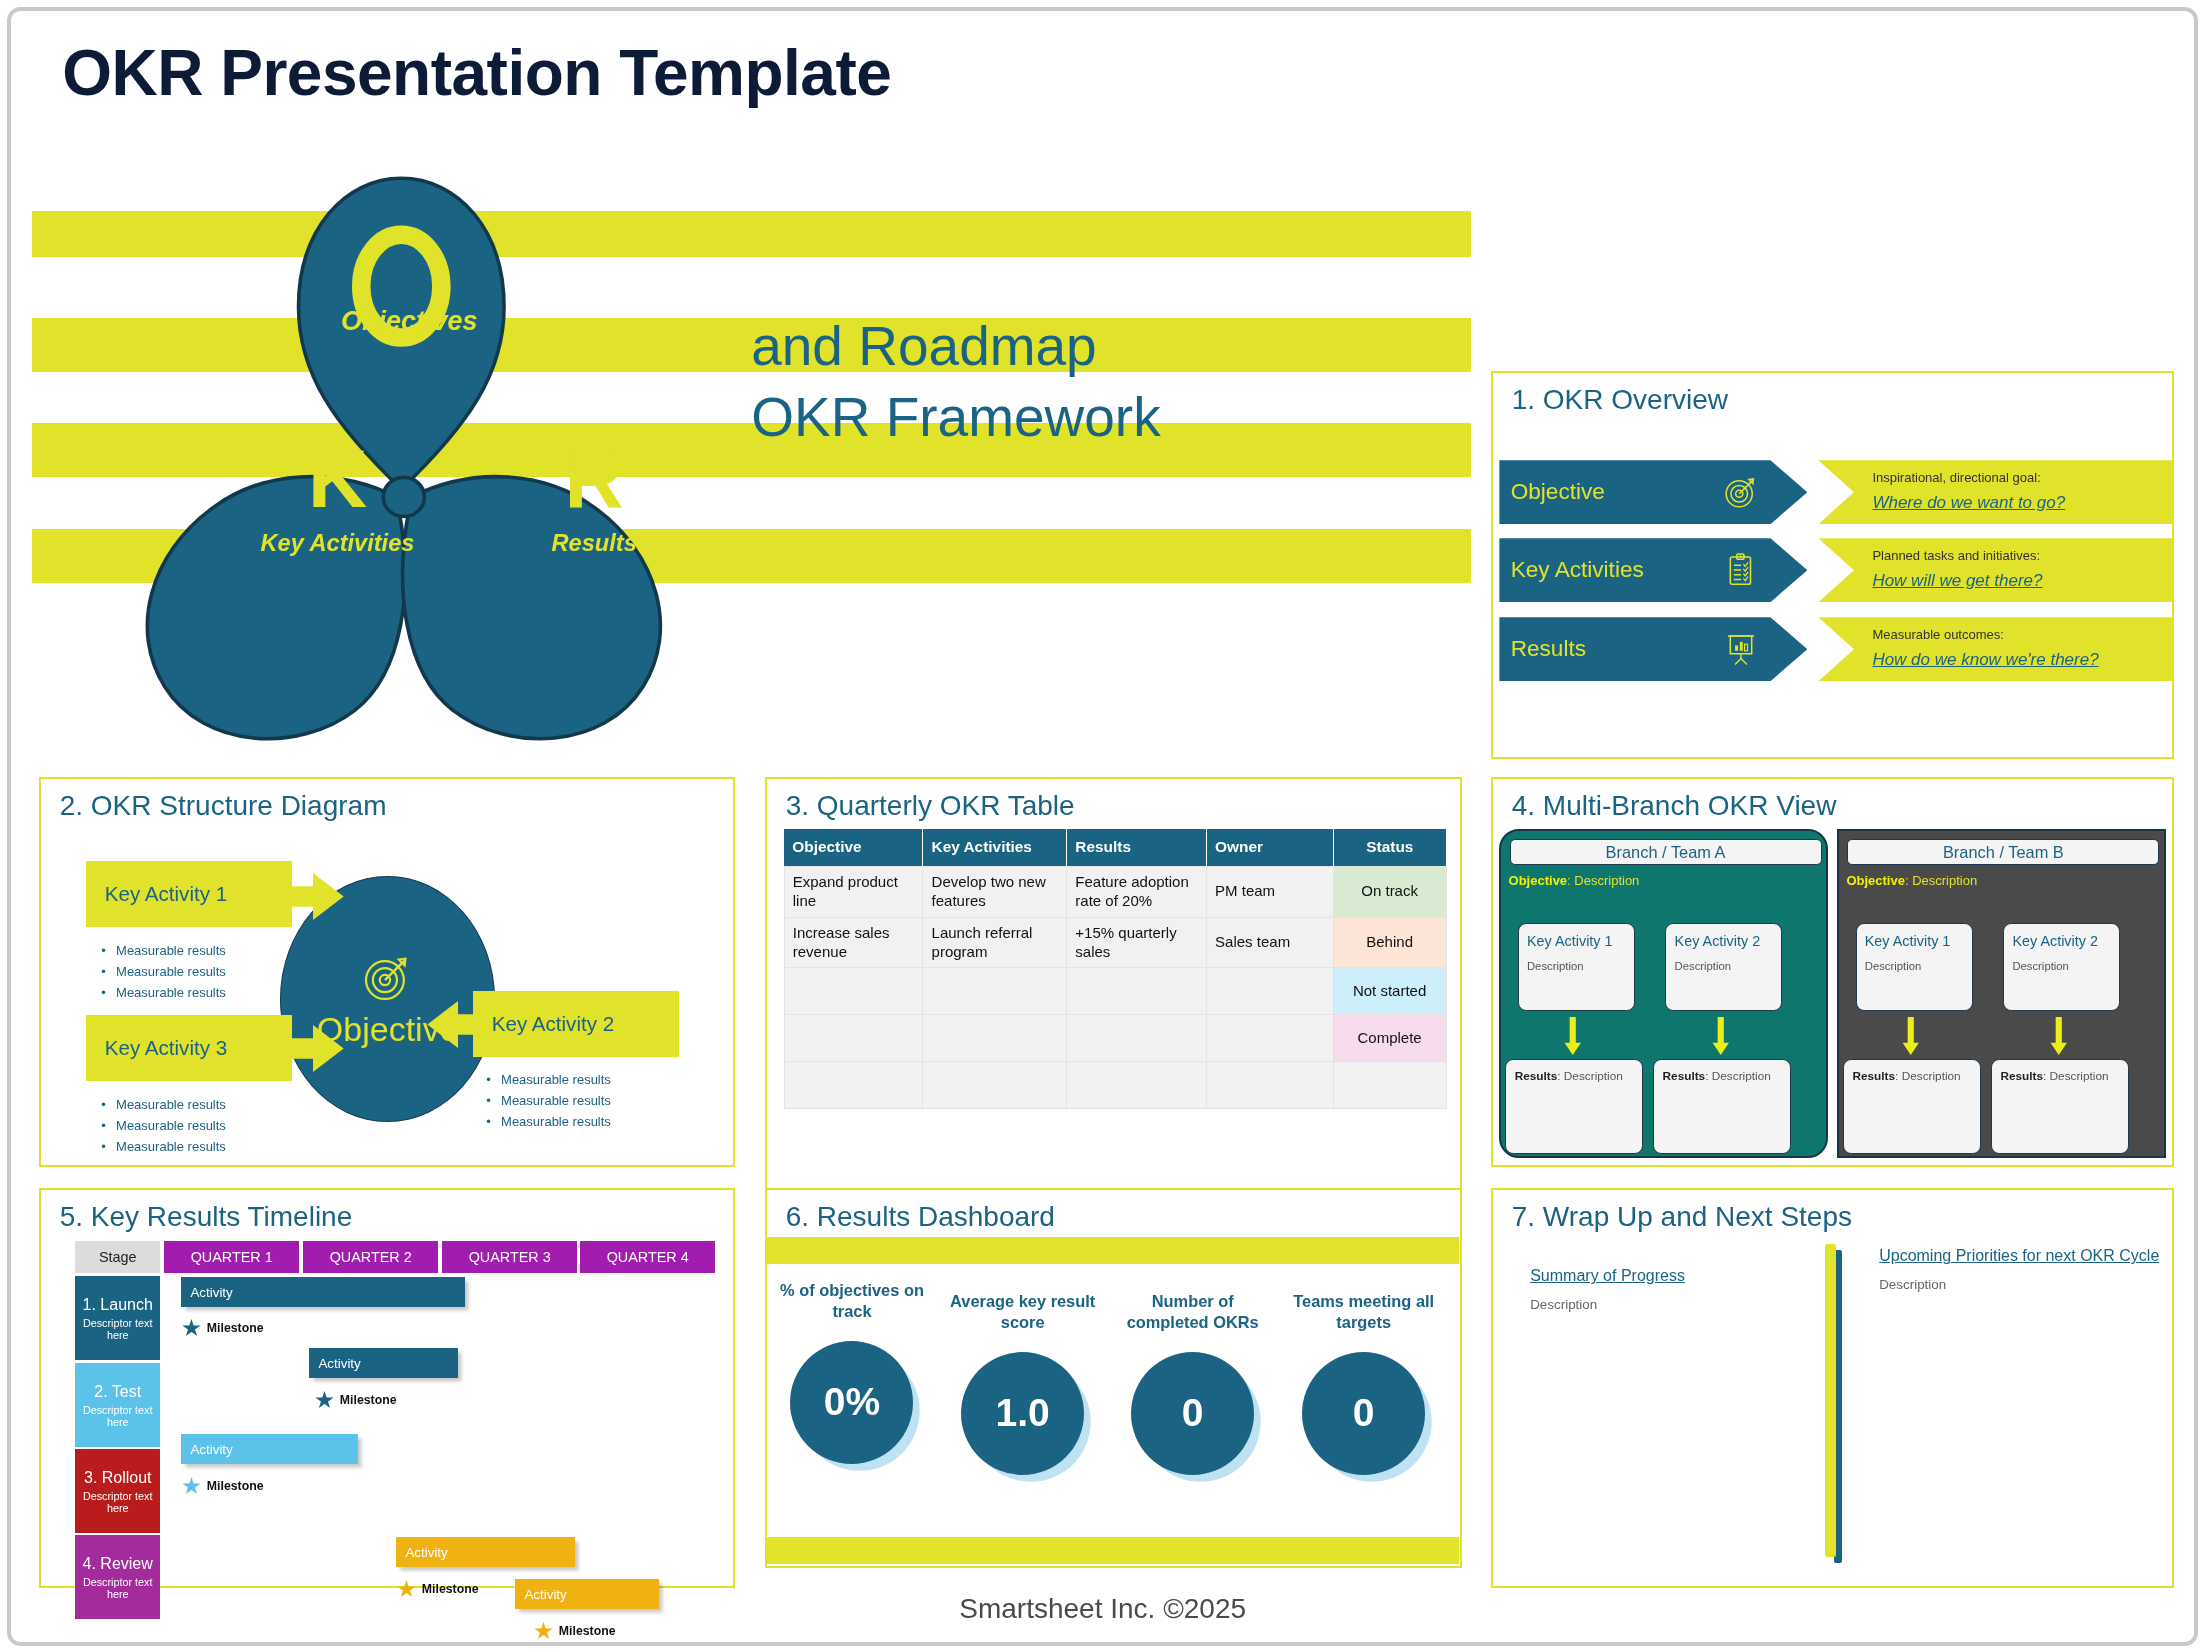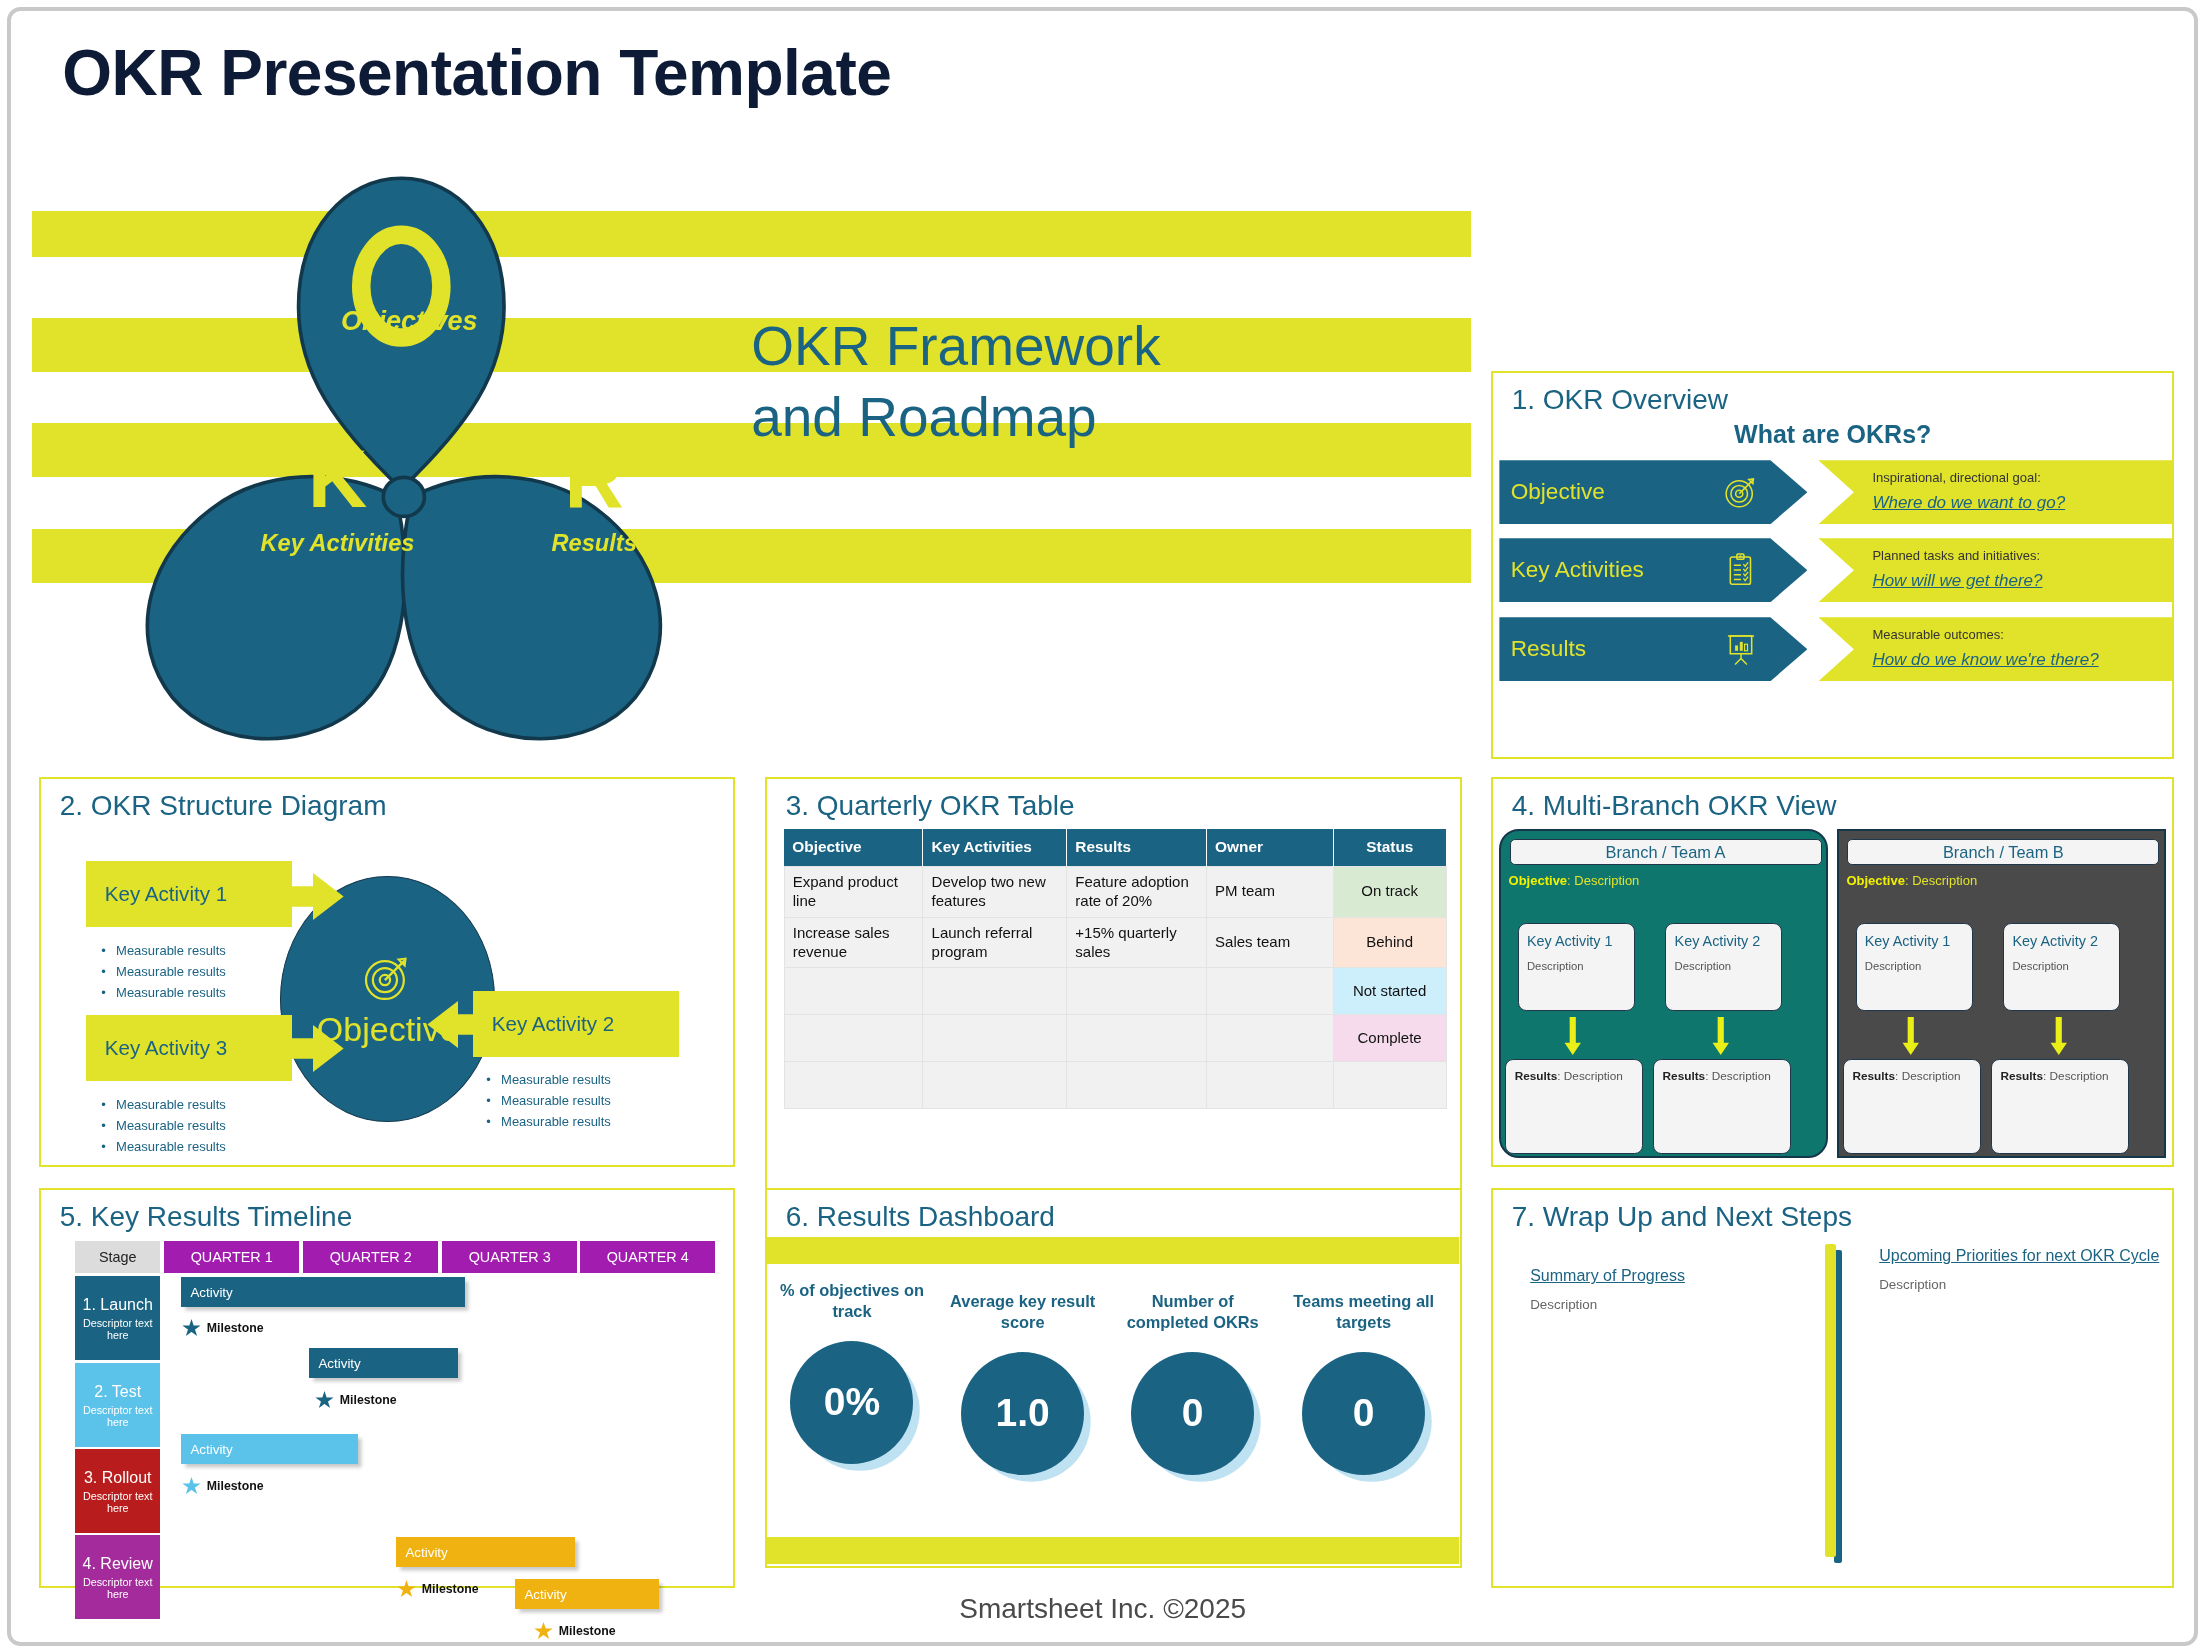--- a/index.html
+++ b/index.html
@@ -217,28 +217,27 @@
 
       <ellipse cx="600" cy="290" rx="78" ry="100" fill="none" stroke="#e1e32a" stroke-width="36"></ellipse>
     </svg>
     <div class="petal-label" style="left:82px;top:105px;width:632px;font-size:27px;">Objectives</div>
     <div class="petal-letter" style="left:10.3px;top:231px;width:632px;font-size:82px;">K</div>
     <div class="petal-label" style="left:10.3px;top:329px;width:632px;font-size:23.6px;">Key Activities</div>
     <div class="petal-letter" style="left:267px;top:231px;width:632px;font-size:82px;">R</div>
     <div class="petal-label" style="left:267px;top:329px;width:632px;font-size:23.6px;">Results</div>
 
     <div class="hero-head">
+      <div>and Roadmap</div>
       <div>OKR Framework</div>
-      <div>and Roadmap</div>
     </div>
   </div>
 
   <div class="card" id="sec1">
     <div class="card-title">1. OKR Overview</div>
-    <div class="ov-head">What are OKRs?</div>
 
     <div class="ov-row" style="top:87px;">
       <div class="ov-left">
         <span>Objective</span>
         <svg class="ov-icon" width="38" height="38" viewBox="0 0 64 64">
           <circle cx="29" cy="35" r="22" fill="none" stroke="#e1e32a" stroke-width="2.6"></circle>
           <circle cx="29" cy="35" r="14" fill="none" stroke="#e1e32a" stroke-width="2.6"></circle>
           <circle cx="29" cy="35" r="6" fill="none" stroke="#e1e32a" stroke-width="2.6"></circle>
           <path d="M29 35 L52 12" stroke="#e1e32a" stroke-width="2.8" fill="none"></path>
           <path d="M45 11 L53 10 L52 18 Z" fill="none" stroke="#e1e32a" stroke-width="2.4"></path>

